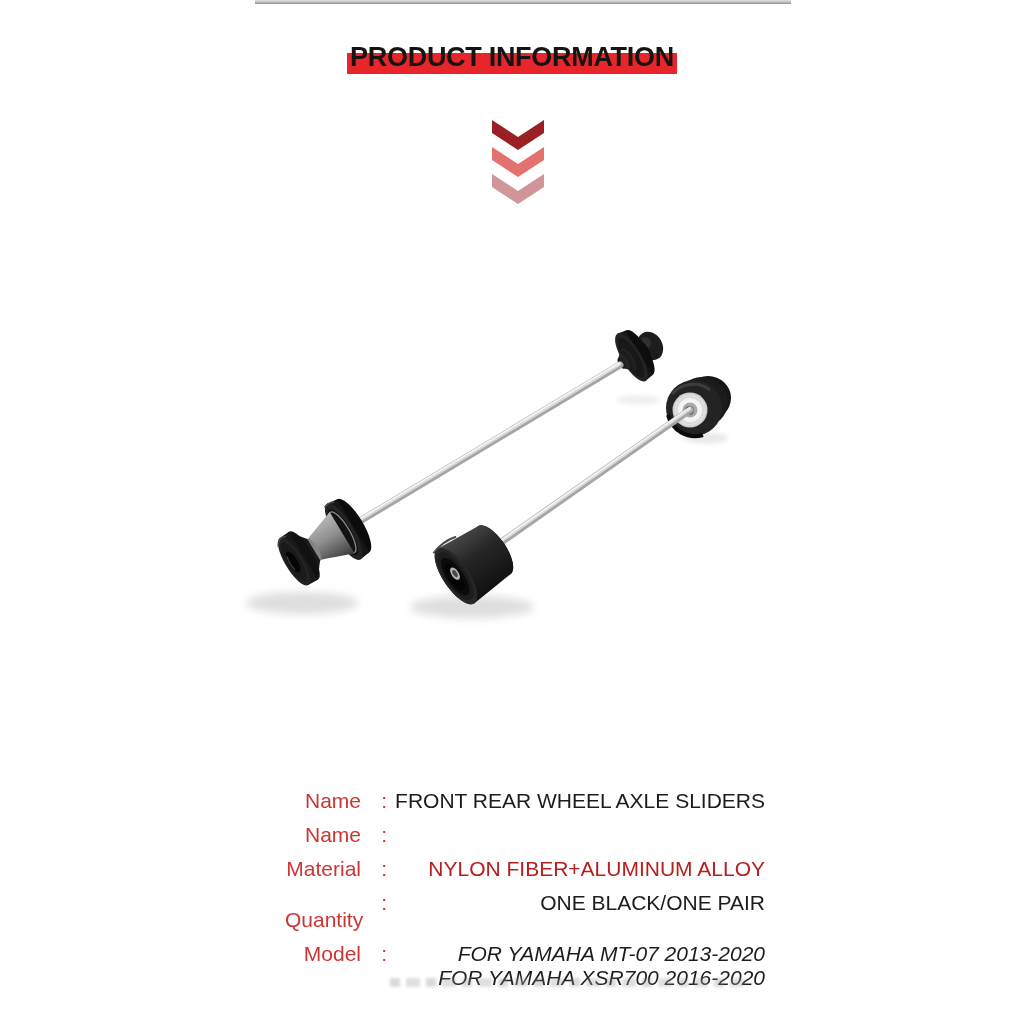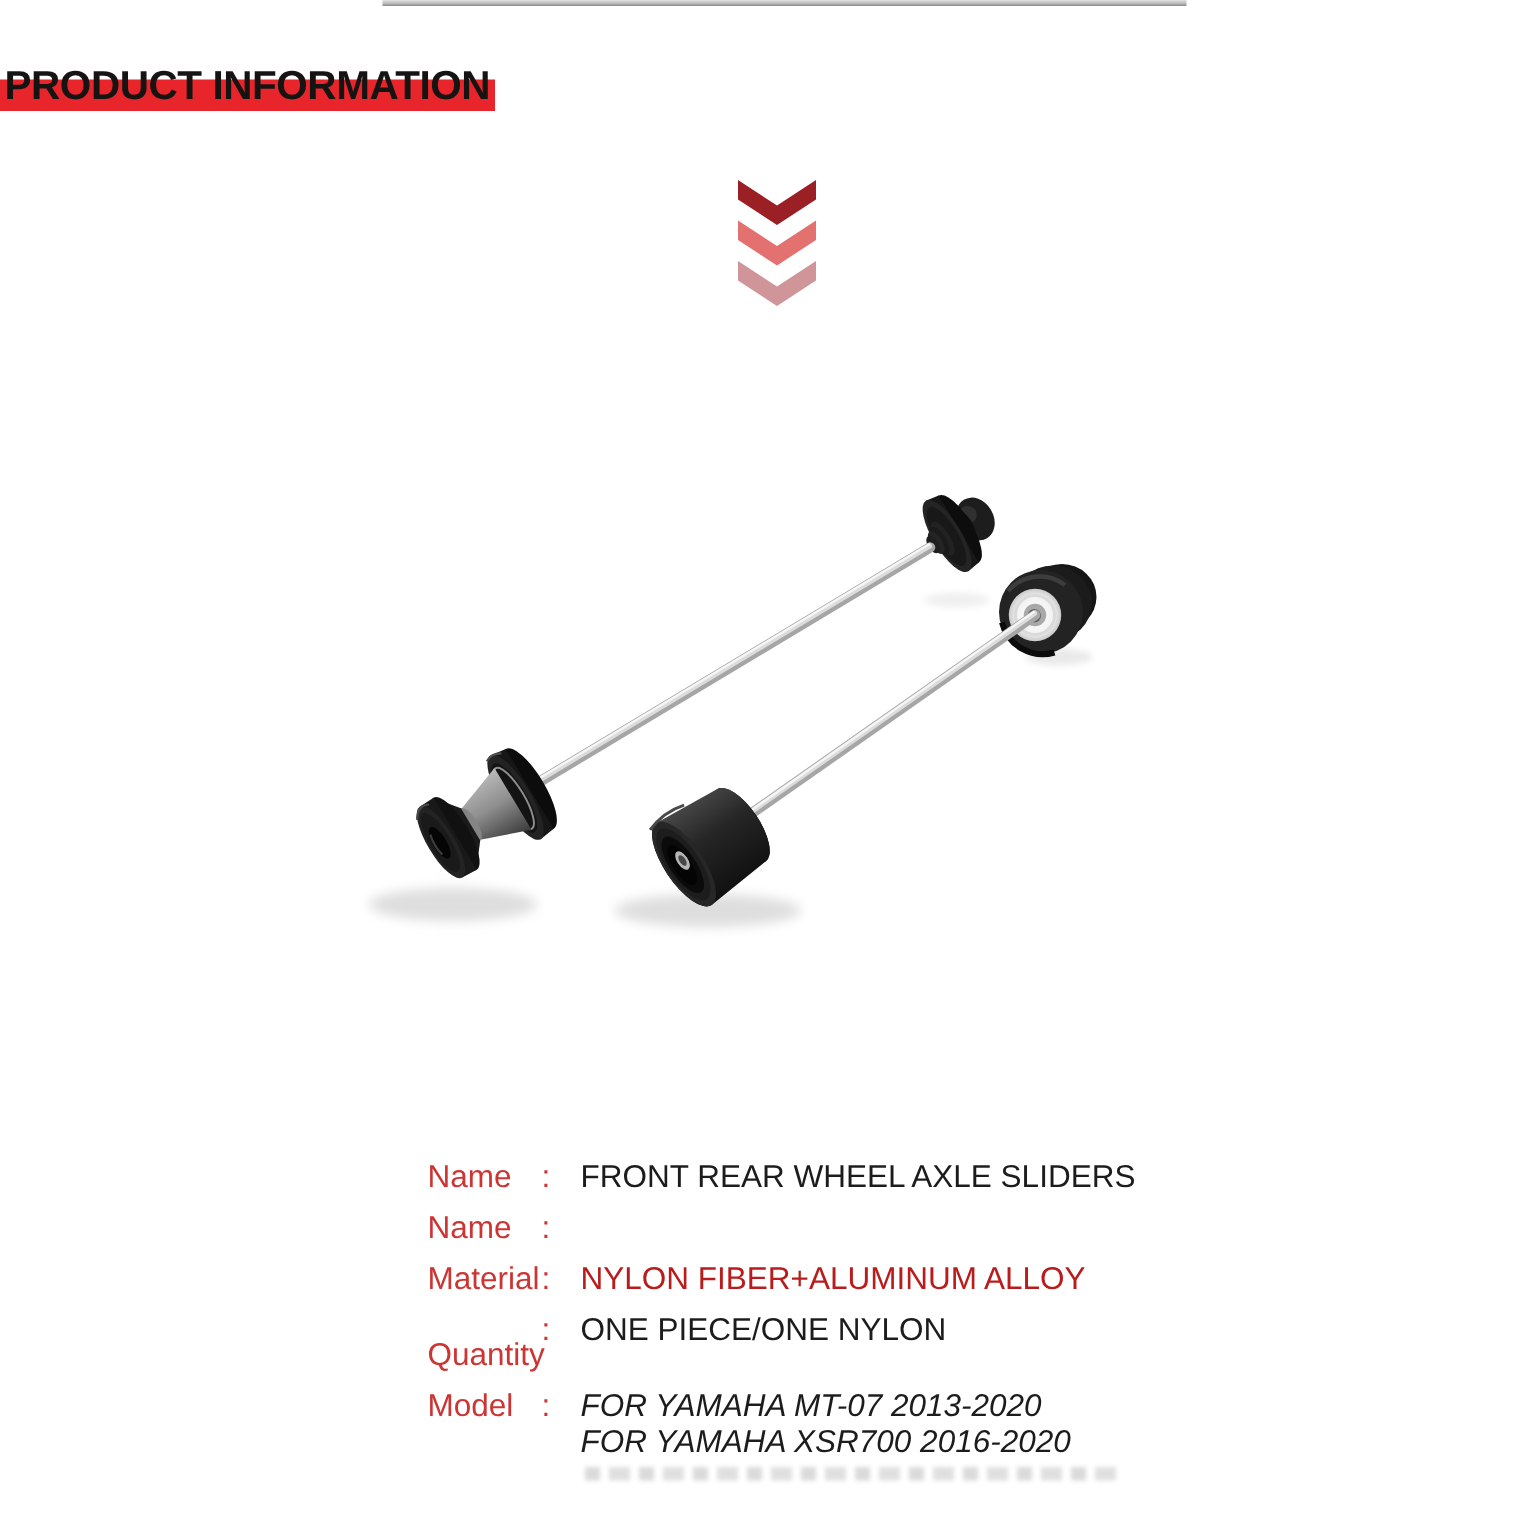--- a/index.html
+++ b/index.html
@@ -7,34 +7,34 @@
     width:1024px;height:1024px;position:relative;overflow:hidden;
     background:#ffffff;
     font-family:"Liberation Sans","DejaVu Sans",sans-serif;
   }
   
   .remnant-top{
     position:absolute;left:255px;top:0;width:536px;height:4px;
     background:linear-gradient(to bottom,#e2e2e2 0%,#bdbdbd 55%,#8a8a8a 100%);
   }
   
-  .header-wrap{position:absolute;top:42px;left:0;width:100%;}
+  .header-wrap{position:absolute;top:42px;left:0;width:100%;text-align:center;}
   .header-inner{display:inline-block;position:relative;padding:0 3px;}
   .header-bar{position:absolute;left:0;right:0;top:11px;height:21px;z-index:0;}
   .header-title{
     position:relative;z-index:1;margin:0;
     font-size:27px;font-weight:bold;letter-spacing:-0.3px;line-height:30px;
     white-space:nowrap;
   }
   
   .chevrons{position:absolute;left:489px;top:120px;}
   
   .photo{position:absolute;left:240px;top:310px;width:560px;height:320px;}
   
-  .specs{position:absolute;left:285px;top:773px;width:480px;}
+  .specs{position:absolute;left:285px;top:789px;width:480px;text-align:right;}
   .spec-row{display:grid;grid-template-columns:76px 26px auto;font-size:21px;line-height:24px;margin-bottom:10px;}
   .spec-value div{white-space:nowrap;font-style:italic;}
   
   .ghost-line{
     position:absolute;left:390px;top:978px;width:360px;height:9px;
     opacity:.32;filter:blur(1.5px);
     background:repeating-linear-gradient(90deg,#8f8f8f 0 10px,rgba(255,255,255,0) 10px 16px,#9f9f9f 16px 30px,rgba(255,255,255,0) 30px 36px);
   }
 </style>
 </head>
@@ -162,21 +162,21 @@
     <span class="spec-colon" style="color: rgb(204, 53, 52);">:</span>
   </div>
   <div class="spec-row">
     <span class="spec-label" style="color: rgb(204, 53, 52);">Material</span>
     <span class="spec-colon" style="color: rgb(204, 53, 52);">:</span>
     <span class="spec-value" style="color: #b91c1c;">NYLON FIBER+ALUMINUM ALLOY</span>
   </div>
   <div class="spec-row">
     <span class="spec-label" style="color: rgb(204, 53, 52); margin-top: 17px;">Quantity</span>
     <span class="spec-colon" style="color: rgb(204, 53, 52);">:</span>
-    <span class="spec-value" style="color: rgb(28, 28, 28);">ONE PIECE/ONE NYLON</span>
+    <span class="spec-value" style="color: rgb(28, 28, 28);">ONE BLACK/ONE PAIR</span>
   </div>
   <div class="spec-row">
     <span class="spec-label" style="color: rgb(204, 53, 52);">Model</span>
     <span class="spec-colon" style="color: rgb(204, 53, 52);">:</span>
     <span class="spec-value" style="color: rgb(28, 28, 28);">
       <div>FOR YAMAHA MT-07 2013-2020</div>
       <div>FOR YAMAHA XSR700 2016-2020</div>
     </span>
   </div>
 </div>

